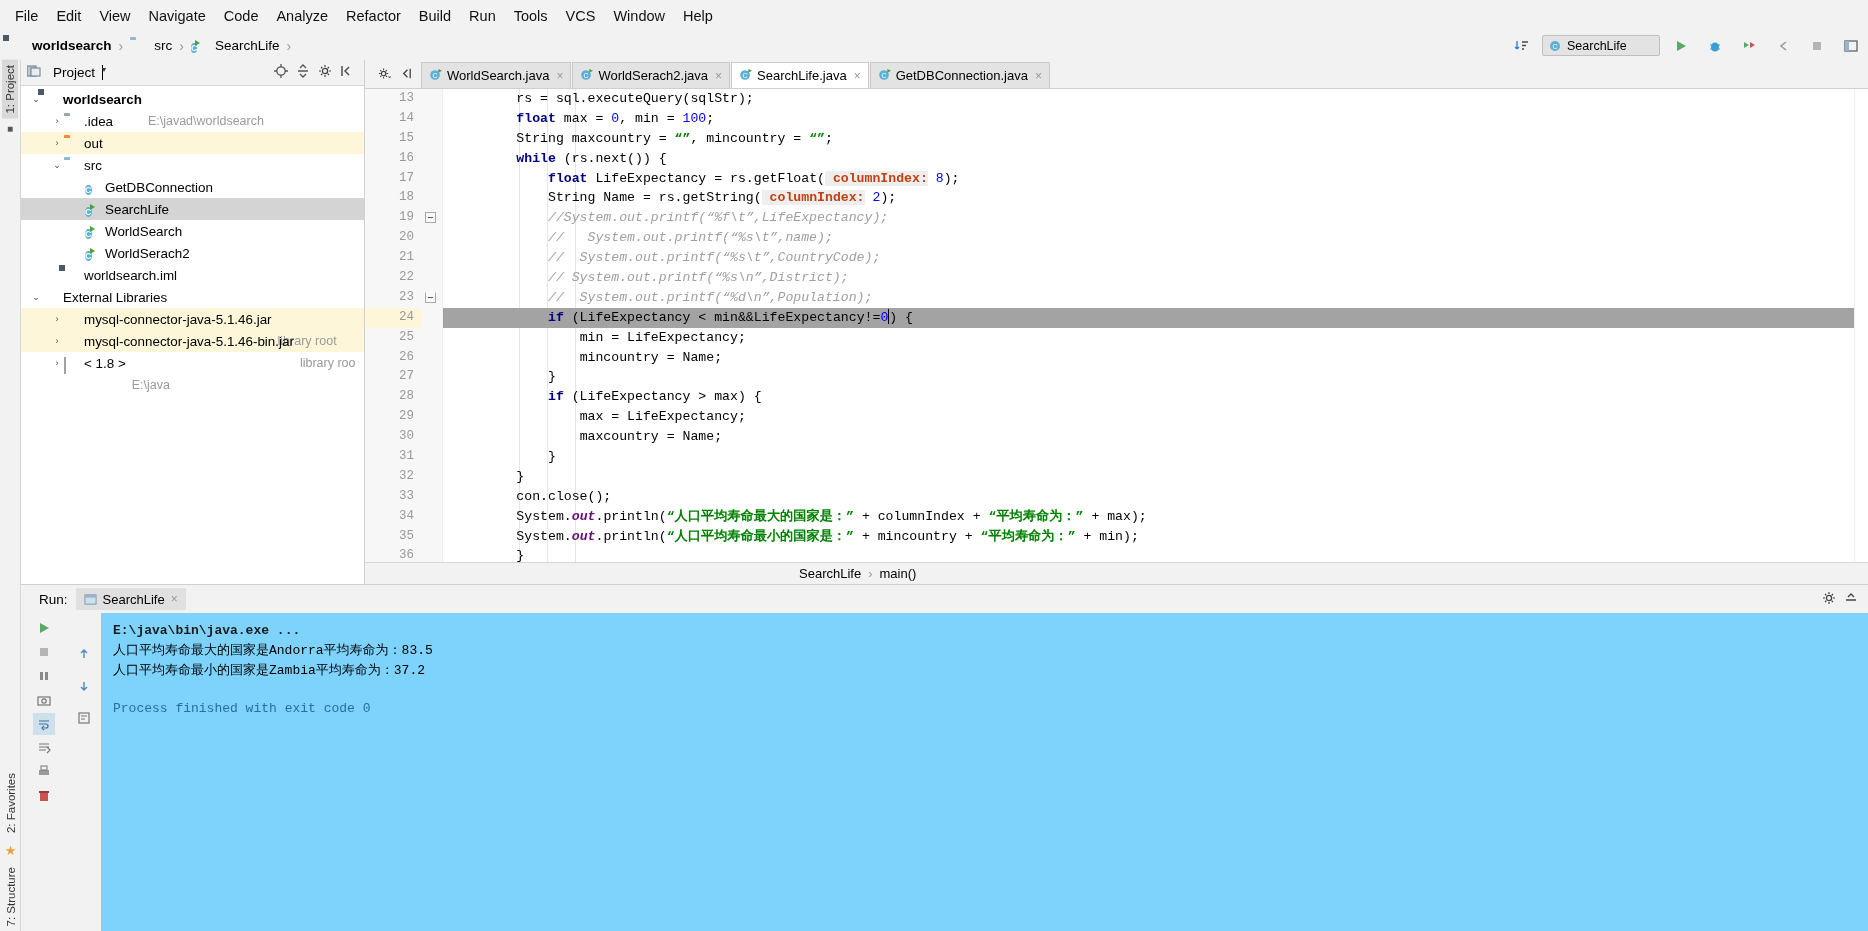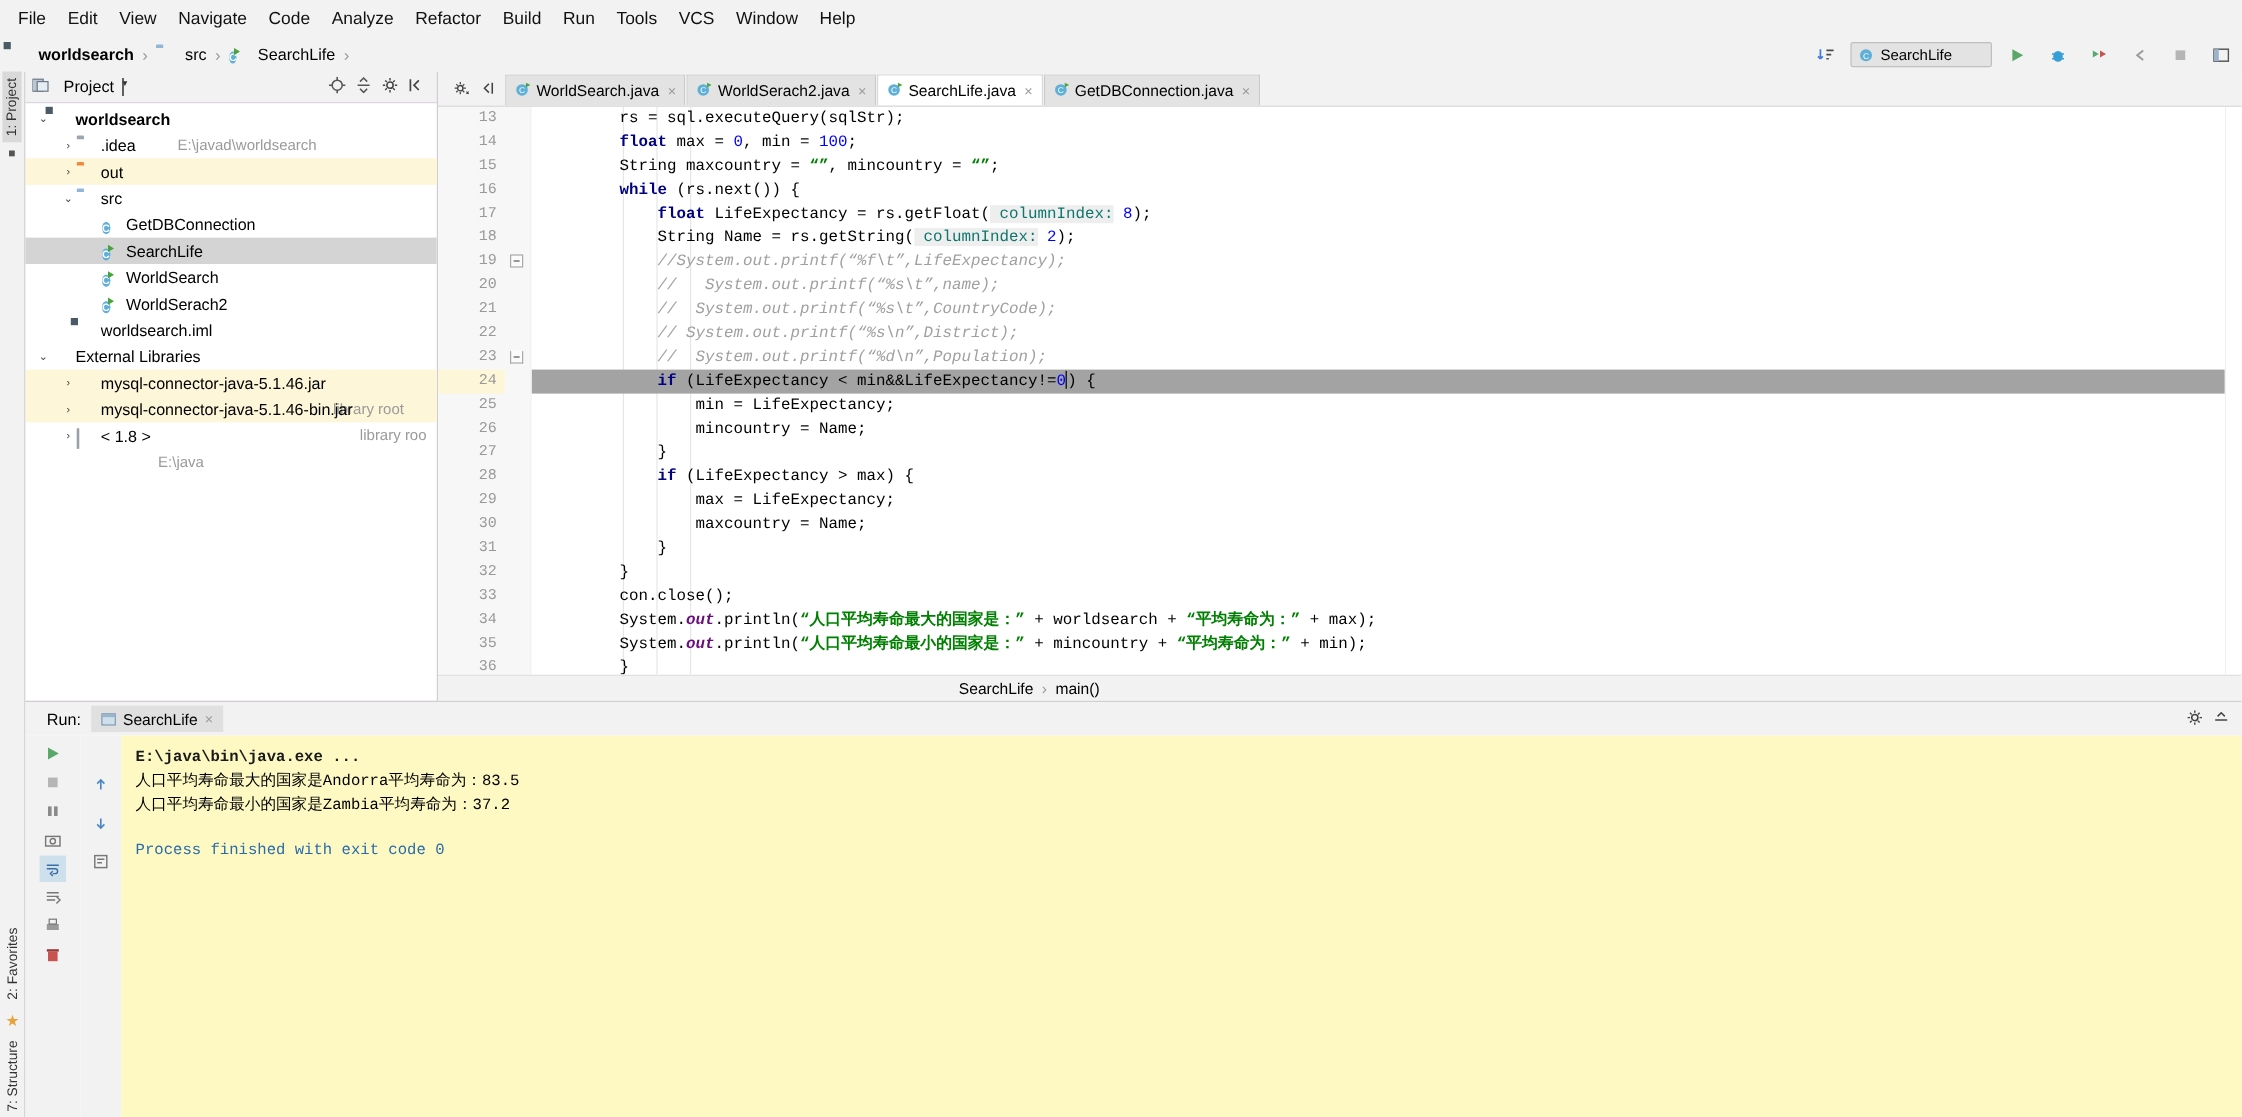--- a/index.html
+++ b/index.html
@@ -117,42 +117,42 @@
   .codearea {
     flex:1; position:relative; overflow:hidden;
     font-family:"Liberation Mono", monospace; font-size:13.2px; background:#fff;
   }
   .cline { height:19.9px; line-height:19.9px; white-space:pre; padding-left:10px; position:relative; }
   .cline.hl { background:#a3a3a3; }
   .kw { color:#000080; font-weight:bold; }
   .num { color:#0000ff; }
   .str { color:#008000; font-weight:bold; }
   .cmt { color:#a0a0a0; font-style:italic; }
-  .hint { color:#0f766e; background:#eeeeee; font-style:normal; }
+  .hint { color:#c2410c; background:#eeeeee; font-style:normal;font-weight:bold; }
   .fld2 { color:#660e7a; font-style:italic; font-weight:bold; }
   .caret { display:inline-block; width:1px; height:15px; background:#000; vertical-align:-3px; }
   .indentguide { position:absolute; top:0; bottom:0; width:1px; background:#e6e6e6; }
   .rightgut { width:14px; background:#fff; border-left:1px solid #efefef; flex:none; }
 
   .bcbar { height:22px; display:flex; align-items:center; background:#f2f2f2; border-top:1px solid #d6d6d6; padding-left:434px; font-size:13px; }
   .bcbar .sep { color:#999; margin:0 7px; }
 
   
   .runpanel { height:347px; display:flex; flex-direction:column; background:#fff; border-top:1px solid #cfcfcf; }
   .runheader { height:28px; display:flex; align-items:center; background:#f2f2f2; padding:0 6px; }
   .runheader .rlabel { font-size:13.5px; margin-right:8px; margin-left:12px; }
   .runtab { display:flex; align-items:center; gap:6px; background:#e0e0e0; height:22px; padding:0 8px; font-size:13px; }
   .runtab .x { color:#9a9a9a; font-size:12px; }
   .runheader .rspacer { flex:1; }
   .runheader .rhicon { width:22px; text-align:center; color:#555; font-size:13px; }
   .runbody { flex:1; display:flex; min-height:0; }
   .runstrip { width:46px; background:#f2f2f2; display:flex; flex-direction:column; align-items:center; padding-top:4px; gap:2px; }
   .runstrip2 { width:34px; background:#f2f2f2; display:flex; flex-direction:column; align-items:center; padding-top:30px; gap:10px; }
   .rbtn { width:22px; height:22px; display:flex; align-items:center; justify-content:center; font-size:12px; color:#555; }
-  .console { flex:1; background:#fef9c3; padding:8px 0 0 12px; font-family:"Liberation Mono", monospace; font-size:13px; }
+  .console { flex:1; background:#7dd3fc; padding:8px 0 0 12px; font-family:"Liberation Mono", monospace; font-size:13px; }
   .console .oline { height:20px; line-height:20px; white-space:pre; }
   .console .cmd { color:#1a1a1a; font-weight:bold; }
   .console .exit { color:#2a6ca8; }
   .console .gap { height:18px; }
 
   .leftbottom {
     position:absolute; left:0; bottom:0; width:21px;
     display:flex; flex-direction:column; align-items:center;
   }
 </style>
@@ -474,21 +474,21 @@
                 <div class="cline hl">&nbsp;&nbsp;&nbsp;&nbsp;&nbsp;&nbsp;&nbsp;&nbsp;&nbsp;&nbsp;&nbsp;&nbsp;<span class="kw">if</span><span class=""> (LifeExpectancy </span><span class="">&lt;</span><span class=""> min&amp;&amp;LifeExpectancy!=</span><span class="num">0</span><span class="caret"></span><span class="">) {</span></div>
                 <div class="cline">&nbsp;&nbsp;&nbsp;&nbsp;&nbsp;&nbsp;&nbsp;&nbsp;&nbsp;&nbsp;&nbsp;&nbsp;&nbsp;&nbsp;&nbsp;&nbsp;<span class="">min = LifeExpectancy;</span></div>
                 <div class="cline">&nbsp;&nbsp;&nbsp;&nbsp;&nbsp;&nbsp;&nbsp;&nbsp;&nbsp;&nbsp;&nbsp;&nbsp;&nbsp;&nbsp;&nbsp;&nbsp;<span class="">mincountry = Name;</span></div>
                 <div class="cline">&nbsp;&nbsp;&nbsp;&nbsp;&nbsp;&nbsp;&nbsp;&nbsp;&nbsp;&nbsp;&nbsp;&nbsp;<span class="">}</span></div>
                 <div class="cline">&nbsp;&nbsp;&nbsp;&nbsp;&nbsp;&nbsp;&nbsp;&nbsp;&nbsp;&nbsp;&nbsp;&nbsp;<span class="kw">if</span><span class=""> (LifeExpectancy </span><span class="">&gt;</span><span class=""> max) {</span></div>
                 <div class="cline">&nbsp;&nbsp;&nbsp;&nbsp;&nbsp;&nbsp;&nbsp;&nbsp;&nbsp;&nbsp;&nbsp;&nbsp;&nbsp;&nbsp;&nbsp;&nbsp;<span class="">max = LifeExpectancy;</span></div>
                 <div class="cline">&nbsp;&nbsp;&nbsp;&nbsp;&nbsp;&nbsp;&nbsp;&nbsp;&nbsp;&nbsp;&nbsp;&nbsp;&nbsp;&nbsp;&nbsp;&nbsp;<span class="">maxcountry = Name;</span></div>
                 <div class="cline">&nbsp;&nbsp;&nbsp;&nbsp;&nbsp;&nbsp;&nbsp;&nbsp;&nbsp;&nbsp;&nbsp;&nbsp;<span class="">}</span></div>
                 <div class="cline">&nbsp;&nbsp;&nbsp;&nbsp;&nbsp;&nbsp;&nbsp;&nbsp;<span class="">}</span></div>
                 <div class="cline">&nbsp;&nbsp;&nbsp;&nbsp;&nbsp;&nbsp;&nbsp;&nbsp;<span class="">con.close();</span></div>
-                <div class="cline">&nbsp;&nbsp;&nbsp;&nbsp;&nbsp;&nbsp;&nbsp;&nbsp;<span class="">System.</span><span class="fld2">out</span><span class="">.println(</span><span class="str">“人口平均寿命最大的国家是：”</span><span class=""> + worldsearch + </span><span class="str">“平均寿命为：”</span><span class=""> + max);</span></div>
+                <div class="cline">&nbsp;&nbsp;&nbsp;&nbsp;&nbsp;&nbsp;&nbsp;&nbsp;<span class="">System.</span><span class="fld2">out</span><span class="">.println(</span><span class="str">“人口平均寿命最大的国家是：”</span><span class=""> + columnIndex + </span><span class="str">“平均寿命为：”</span><span class=""> + max);</span></div>
                 <div class="cline">&nbsp;&nbsp;&nbsp;&nbsp;&nbsp;&nbsp;&nbsp;&nbsp;<span class="">System.</span><span class="fld2">out</span><span class="">.println(</span><span class="str">“人口平均寿命最小的国家是：”</span><span class=""> + mincountry + </span><span class="str">“平均寿命为：”</span><span class=""> + min);</span></div>
                 <div class="cline">&nbsp;&nbsp;&nbsp;&nbsp;&nbsp;&nbsp;&nbsp;&nbsp;<span class="">} </span></div>
               </div>
             <div class="rightgut"></div>
           </div>
 
           <div class="bcbar">
             <span>SearchLife</span>
             <span class="sep">›</span>
             <span>main()</span>

